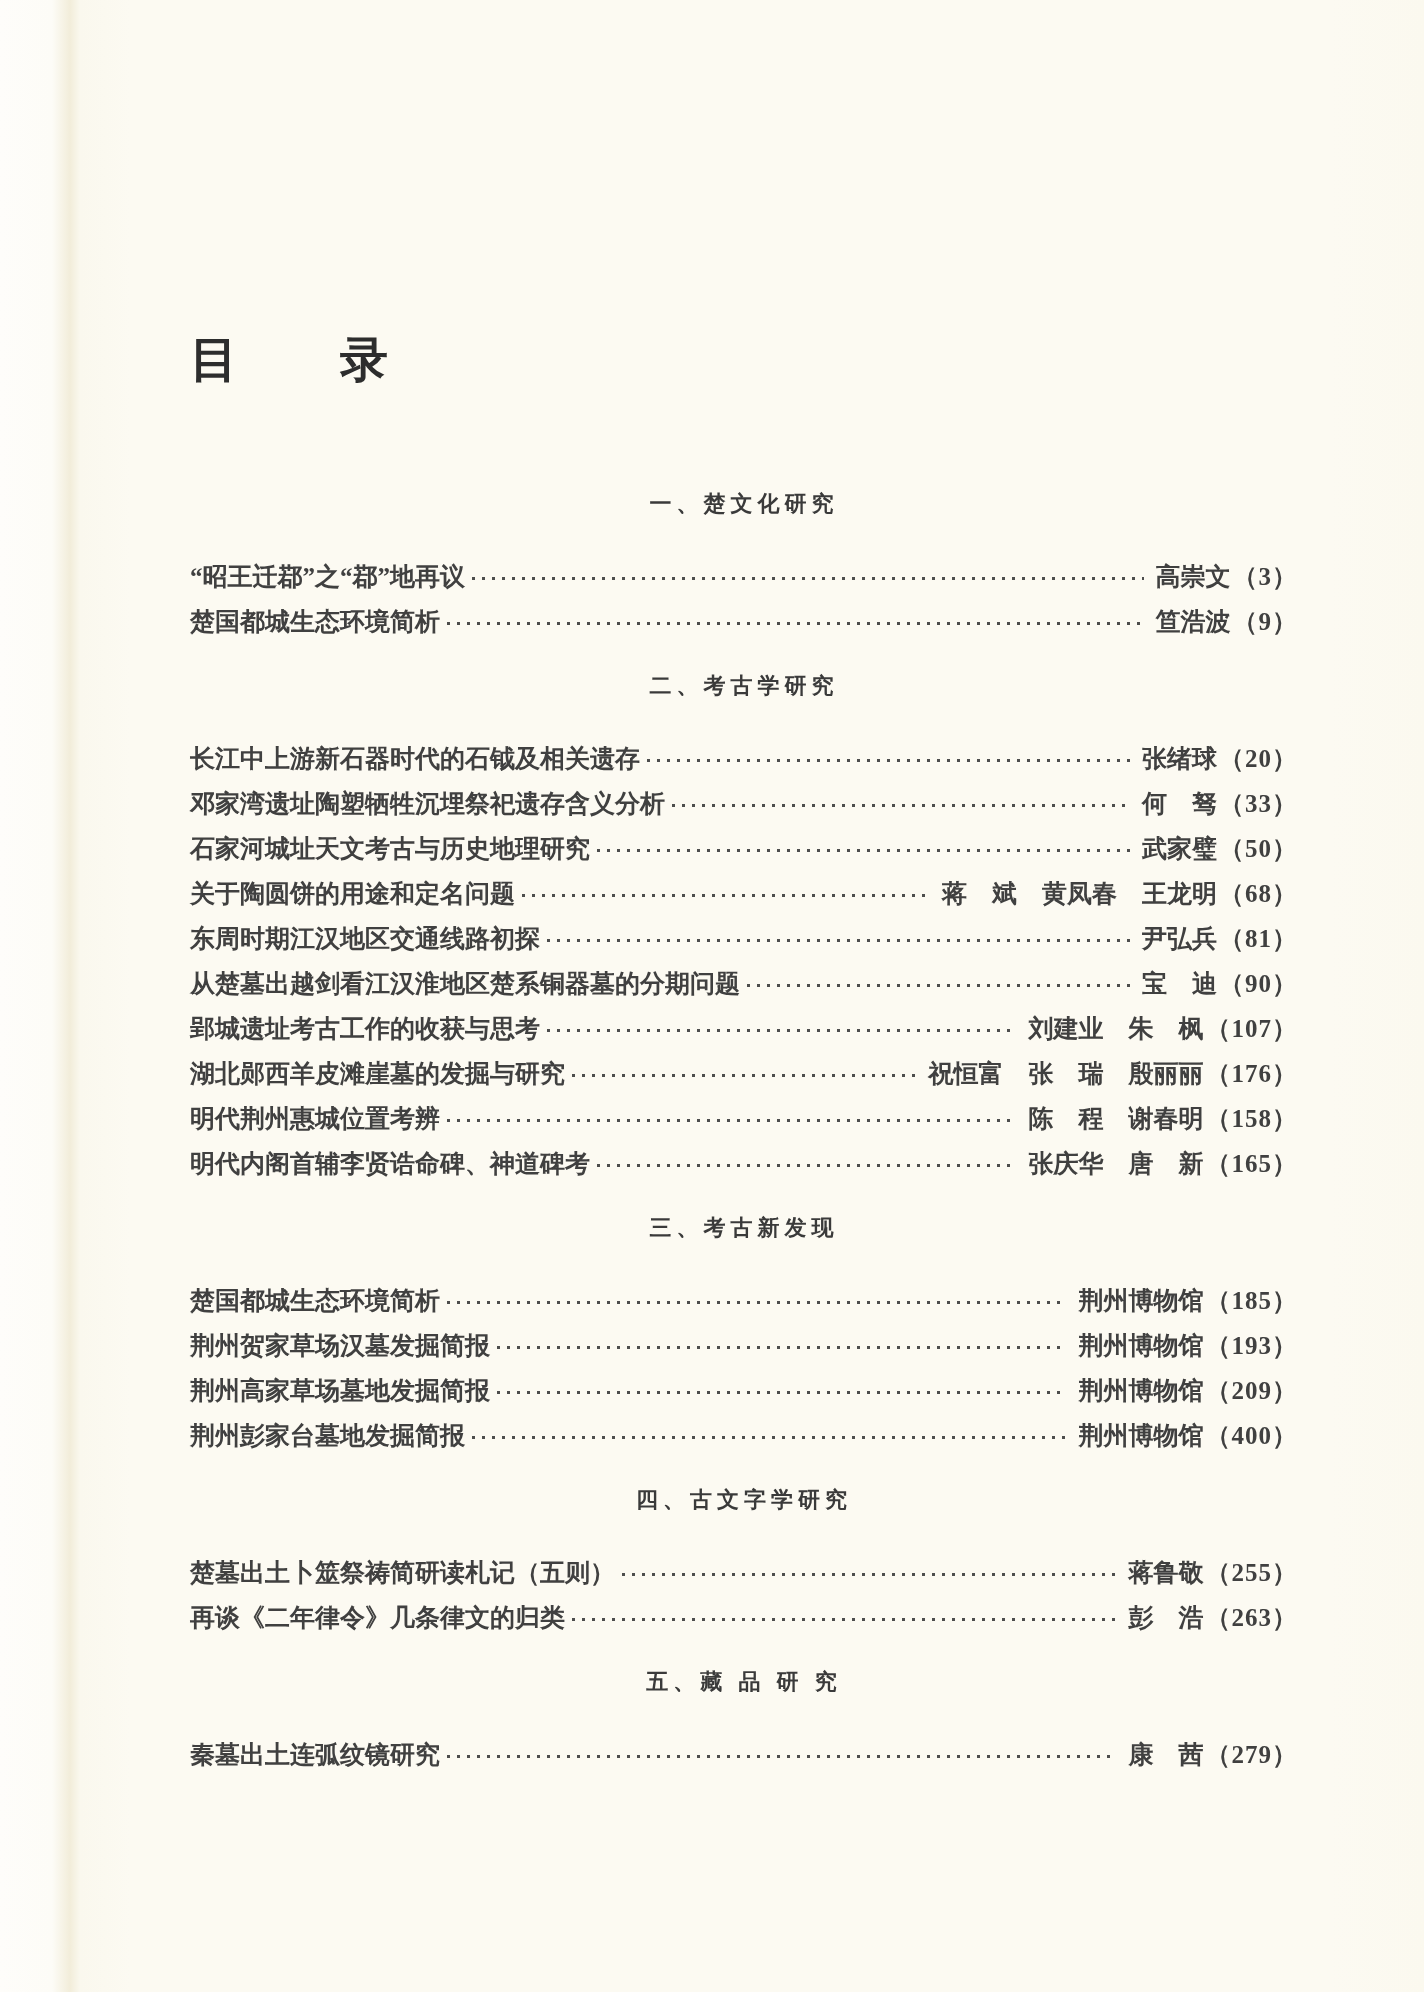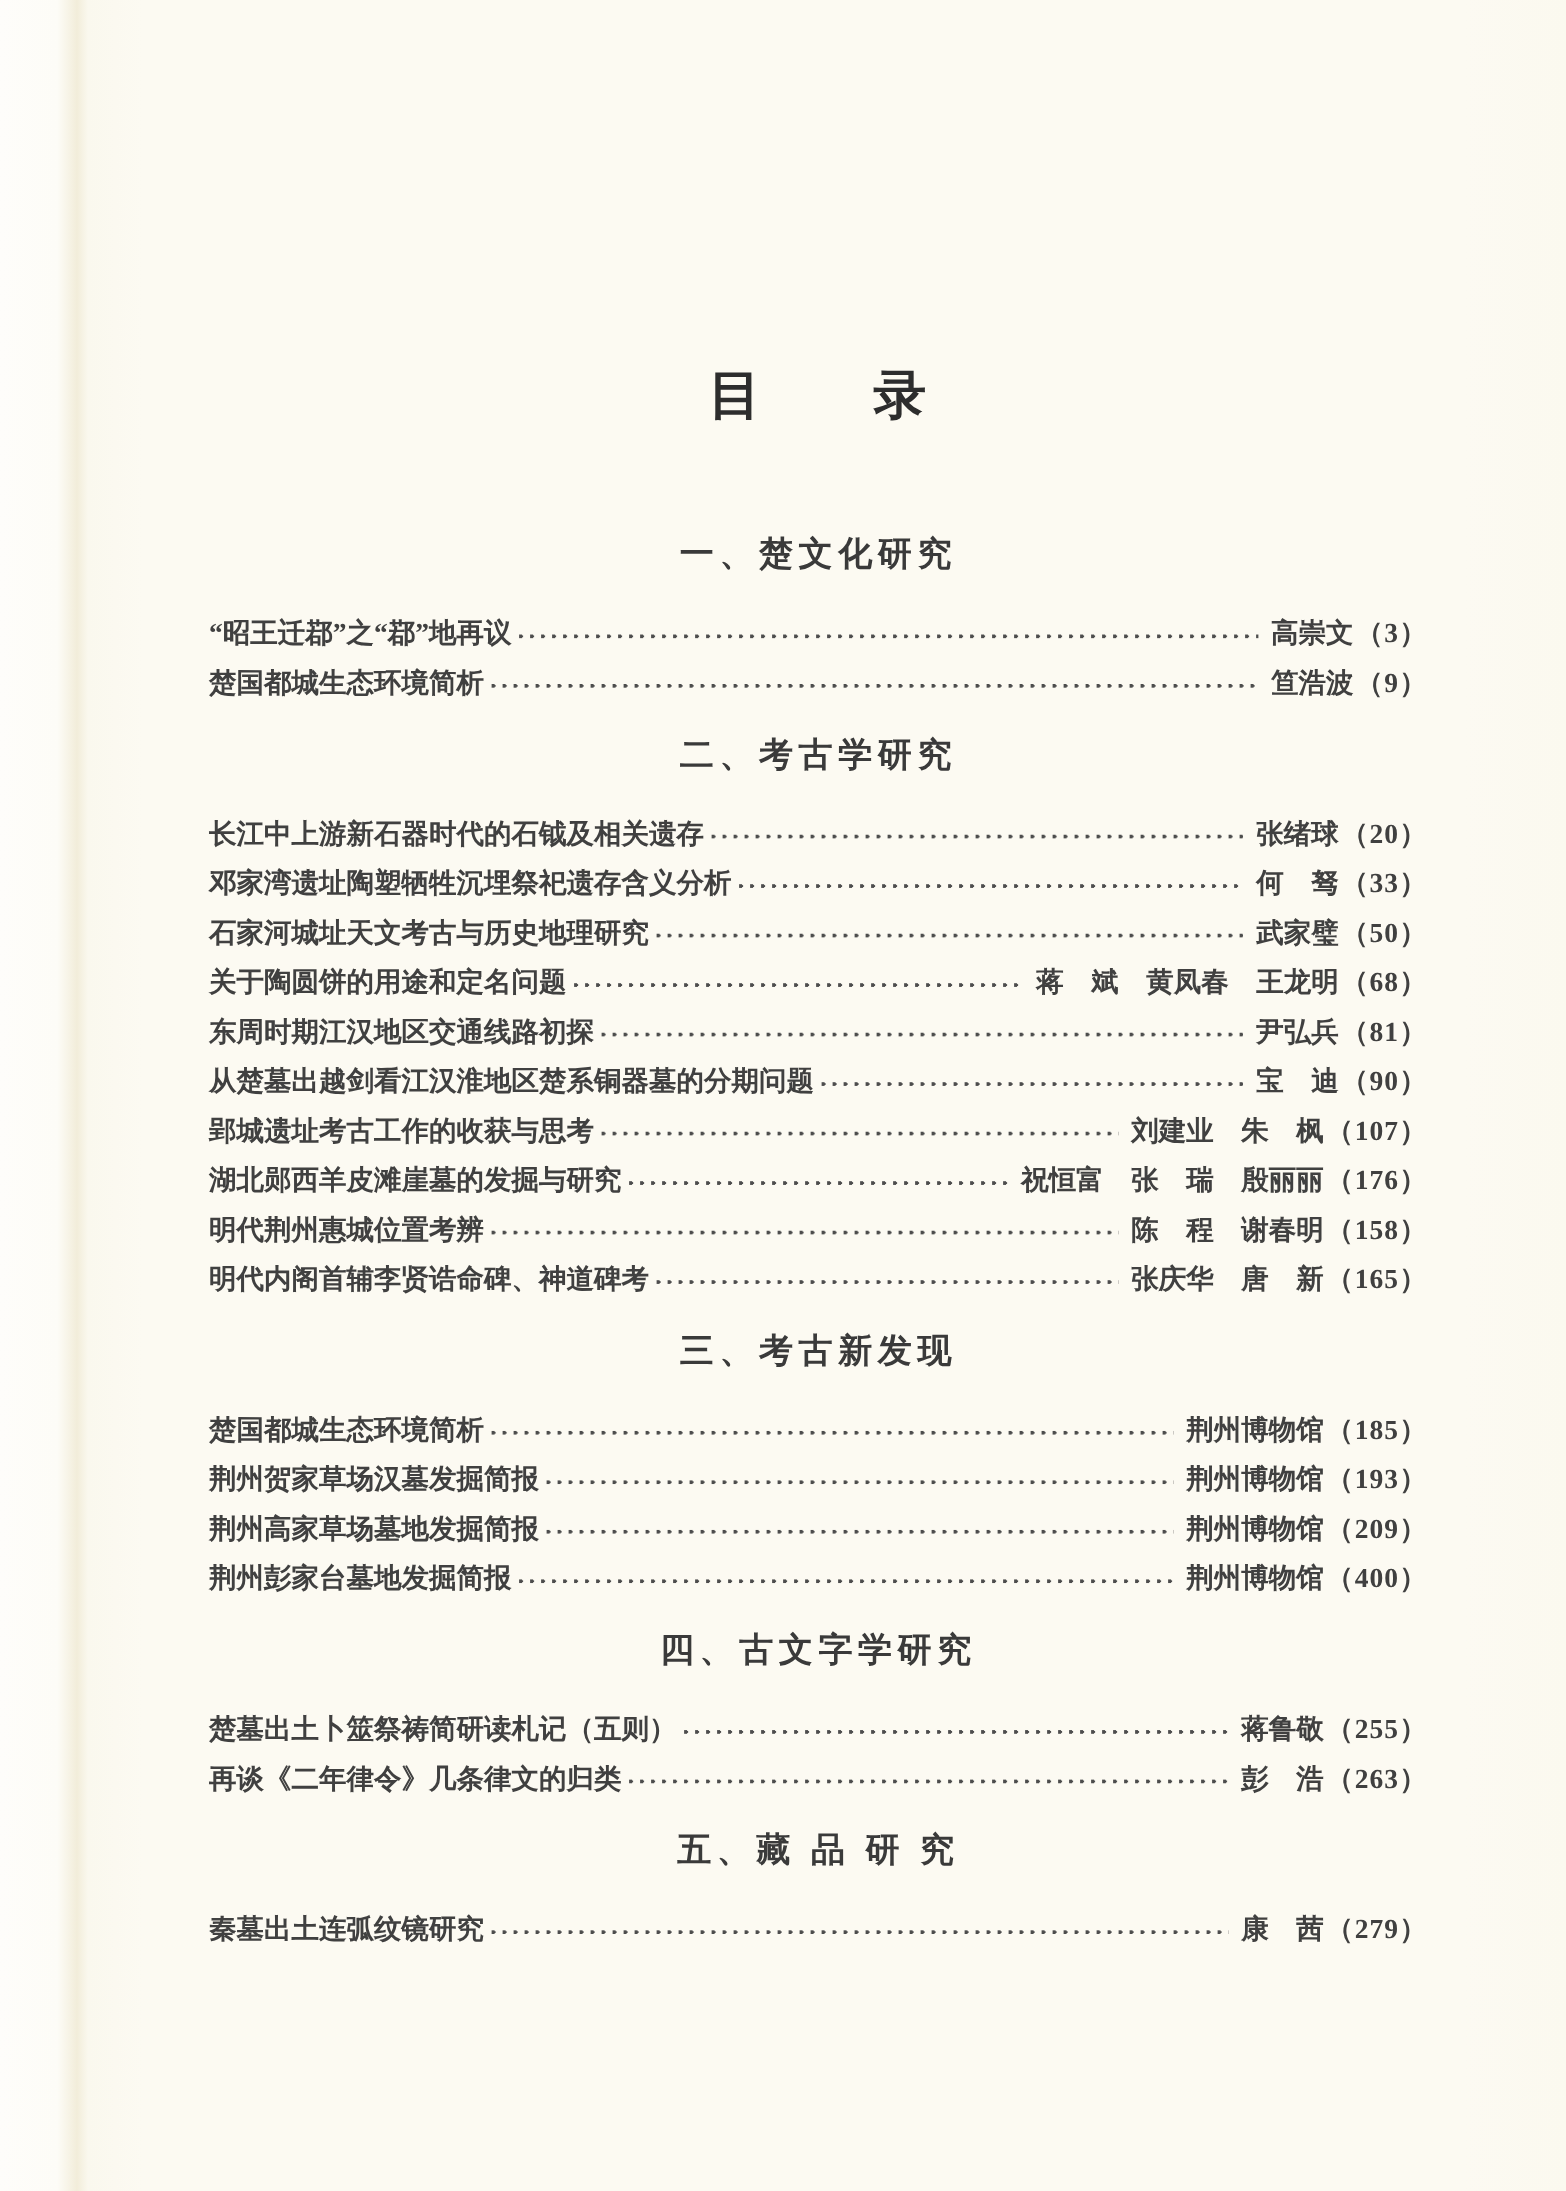--- a/index.html
+++ b/index.html
@@ -28,32 +28,32 @@
       #fbf9ef 1424px);
   }
   .content {
     position: absolute;
     left: 190px;
     top: 0;
     width: 1108px;
   }
   .toc-title {
     margin-top: 334px;
-    text-align: center;
+    text-align: left;
     font-size: 48px;
     line-height: 52px;
     font-weight: bold;
     color: #2d2d2d;
     letter-spacing: 2px;
   }
   .section-heading {
     text-align: center;
     font-family: "Liberation Sans", "DejaVu Sans", sans-serif;
     font-weight: 700;
-    font-size: 31px;
+    font-size: 22px;
     line-height: 32px;
     letter-spacing: 5px;
     color: #3a3a3a;
     margin-top: 26px;
   }
   .section-heading.first {
     margin-top: 102px;
   }
   .entries {
     margin-top: 34px;

